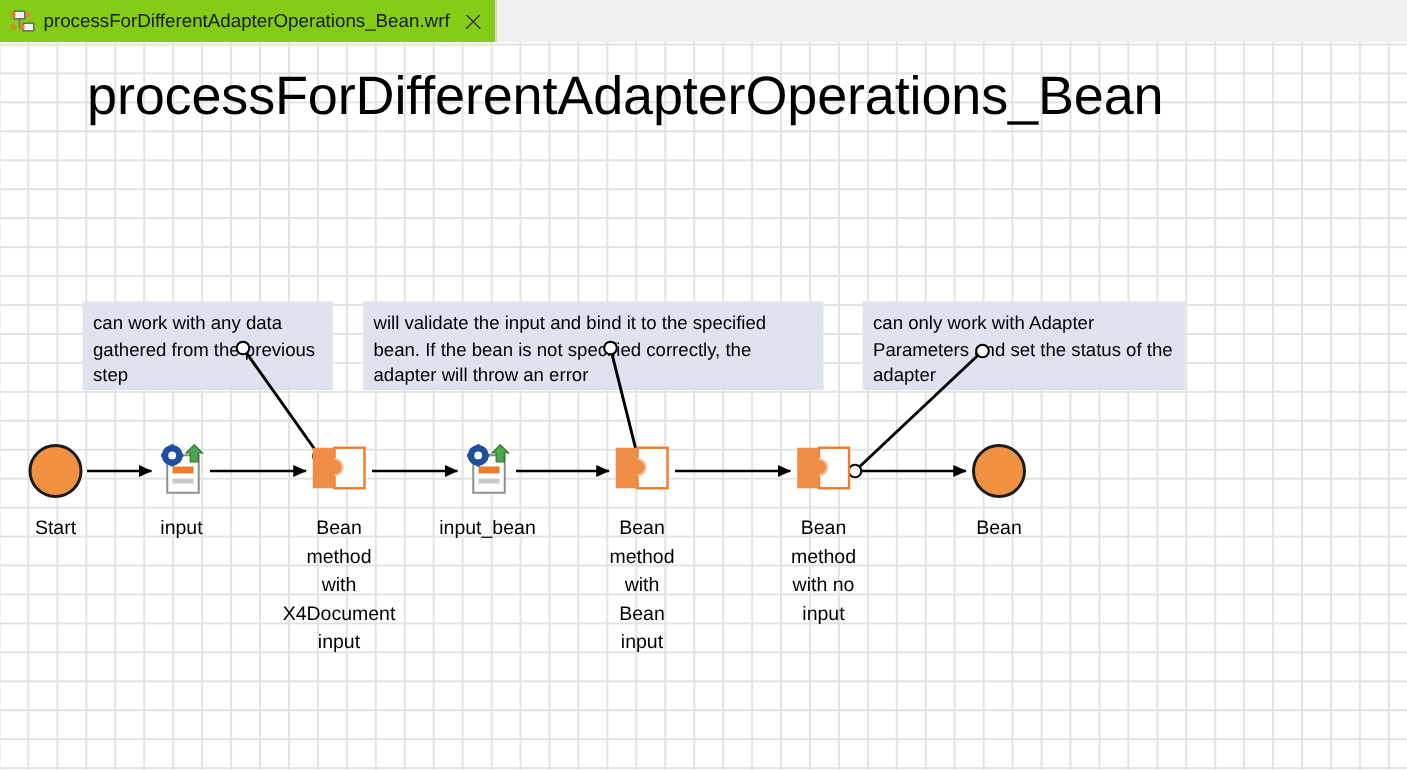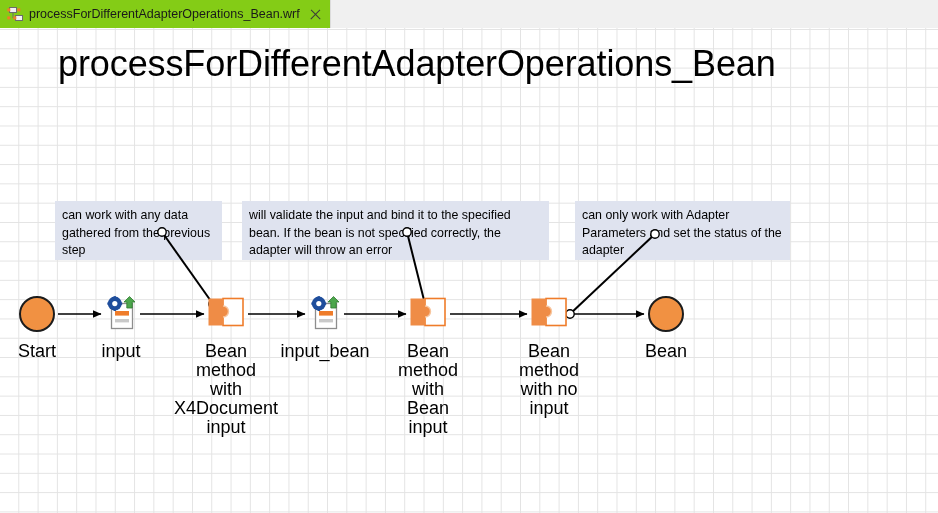--- a/index.html
+++ b/index.html
@@ -83,21 +83,21 @@
     line-height: 17.5px;
     padding: 6px 8px 6px 7px;
     box-sizing: border-box;
   }
 
   
   .node { position: absolute; }
   .node-label {
     position: absolute; top: 46px; left: 50%;
     transform: translateX(-50%);
-    font-size: 18px; color: #000; text-align: center;
+    font-size: 13px; color: #000; text-align: center;
     line-height: 19px; white-space: pre-line;
   }
 
   .terminator {
     width: 36px; height: 36px; border-radius: 50%;
     background: #F19142; border: 2.2px solid #1c1c1c;
     box-sizing: border-box;
   }
 
   

